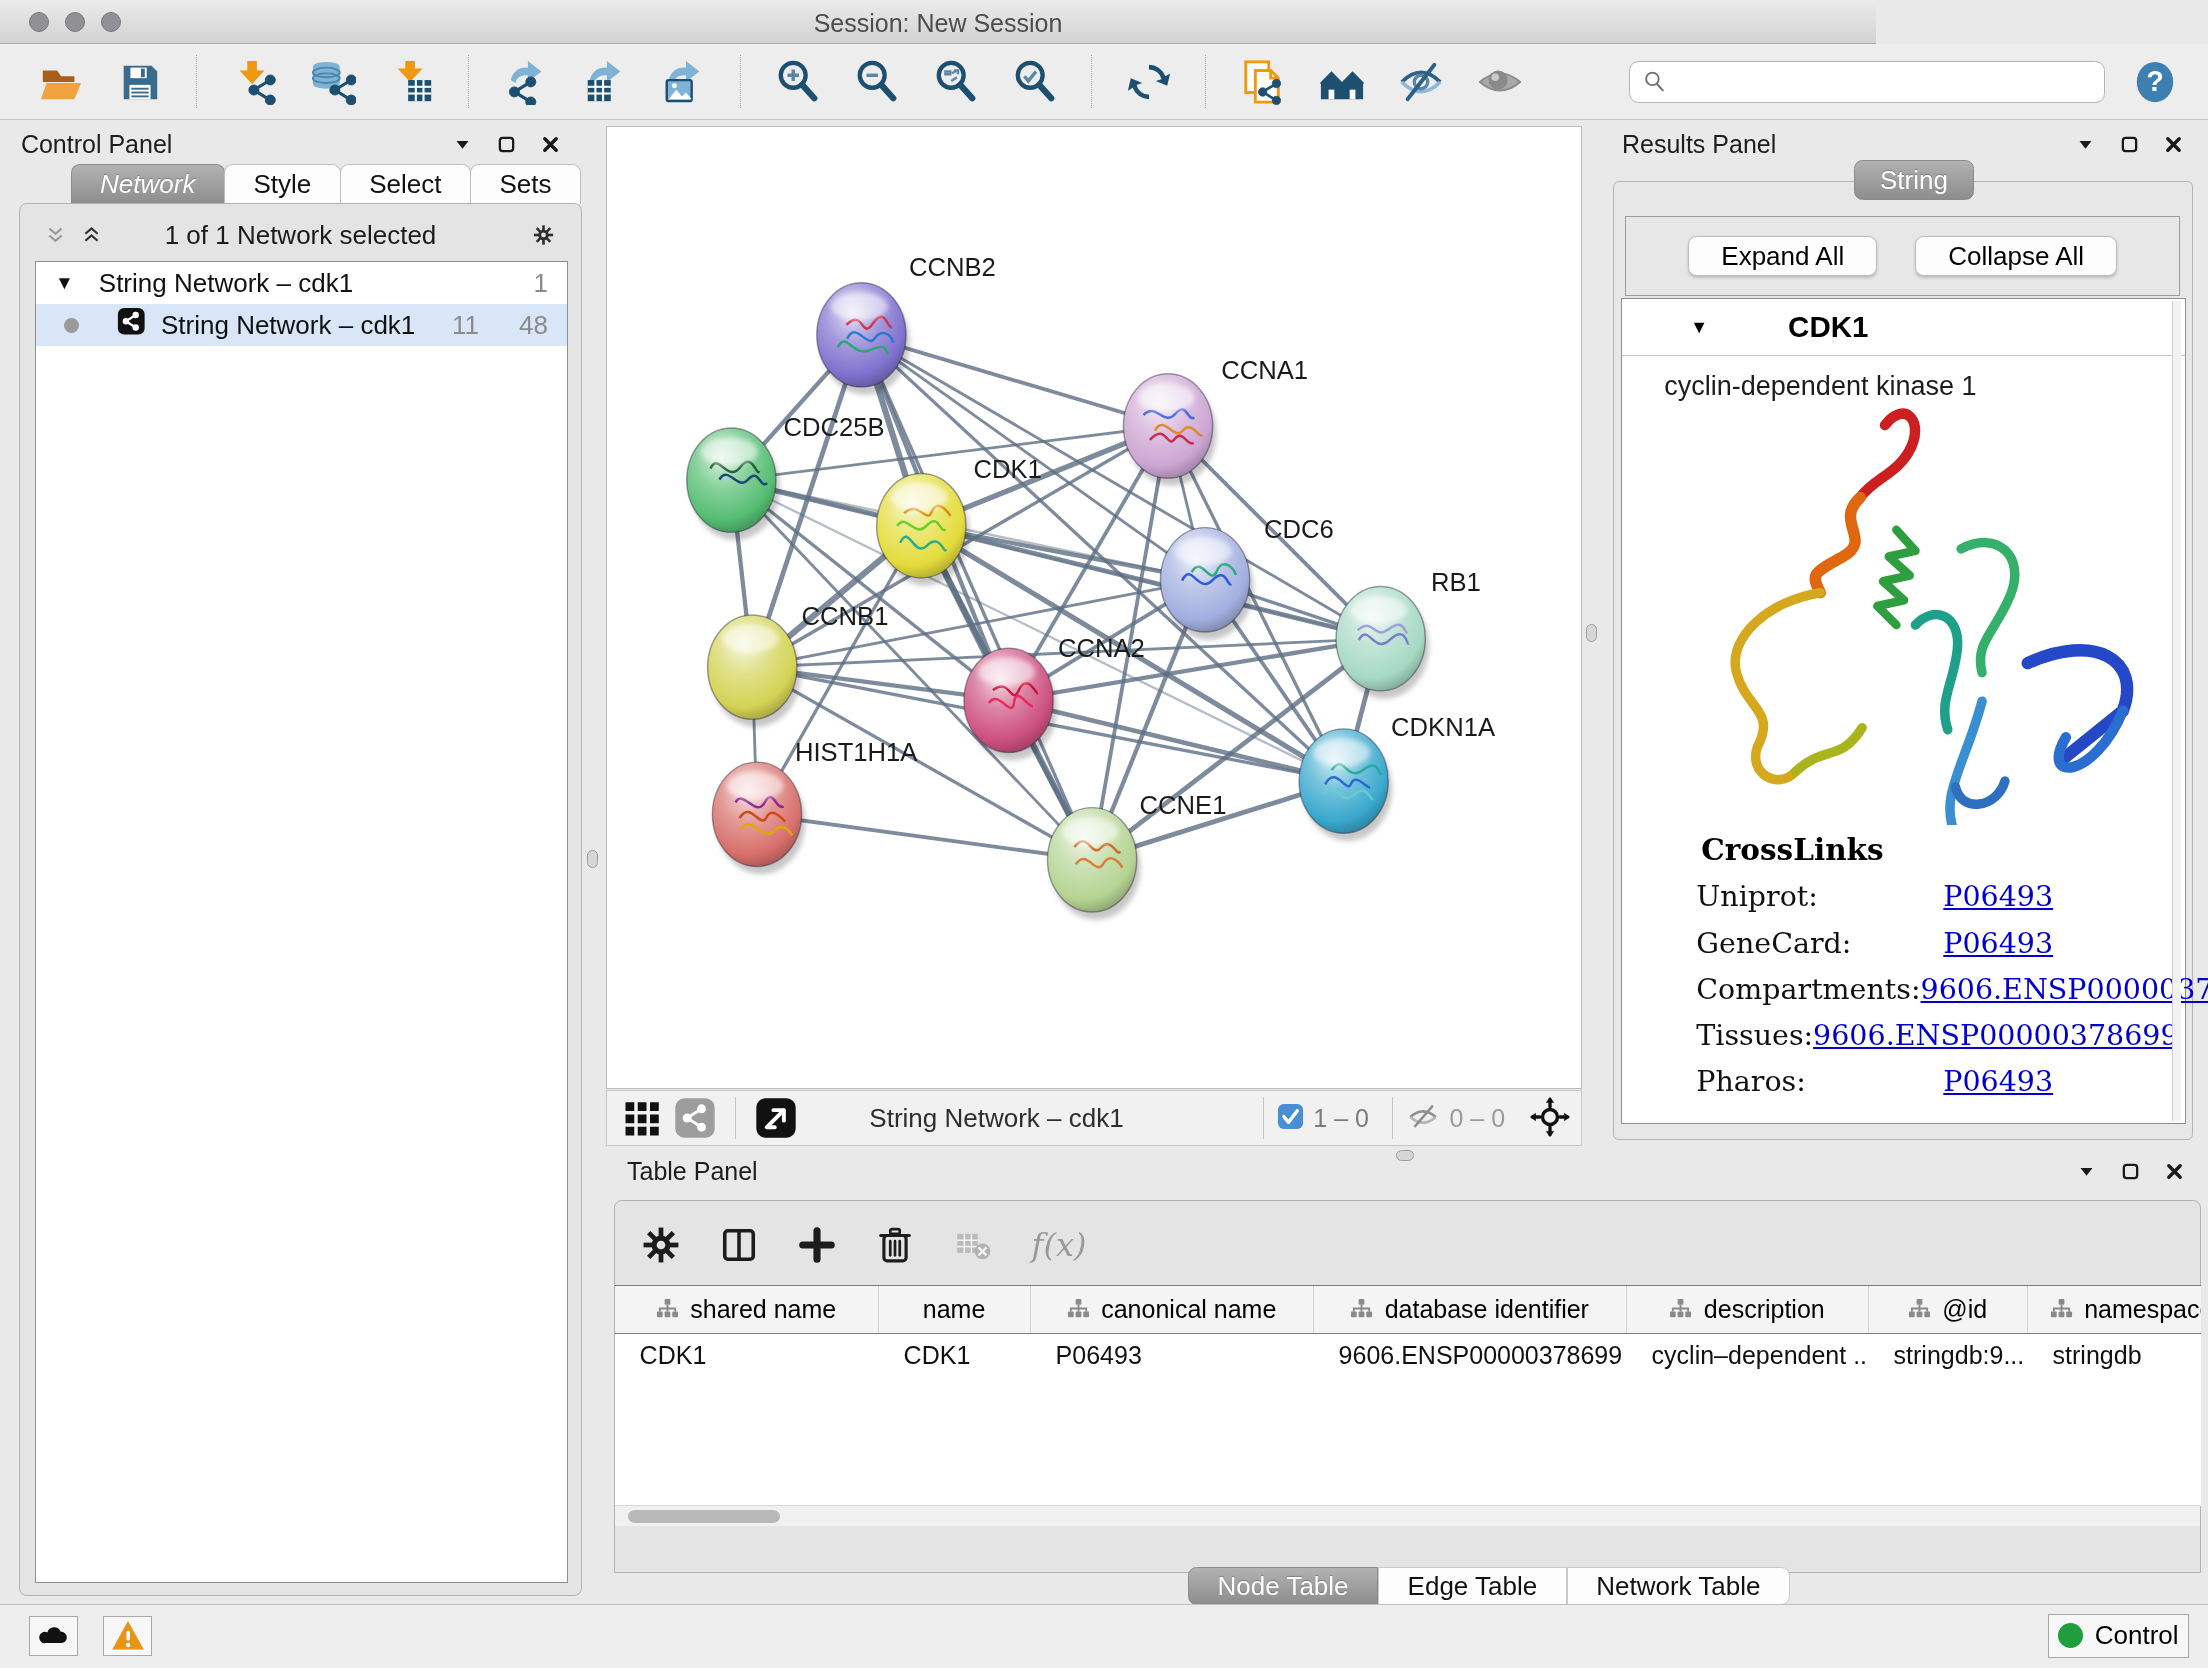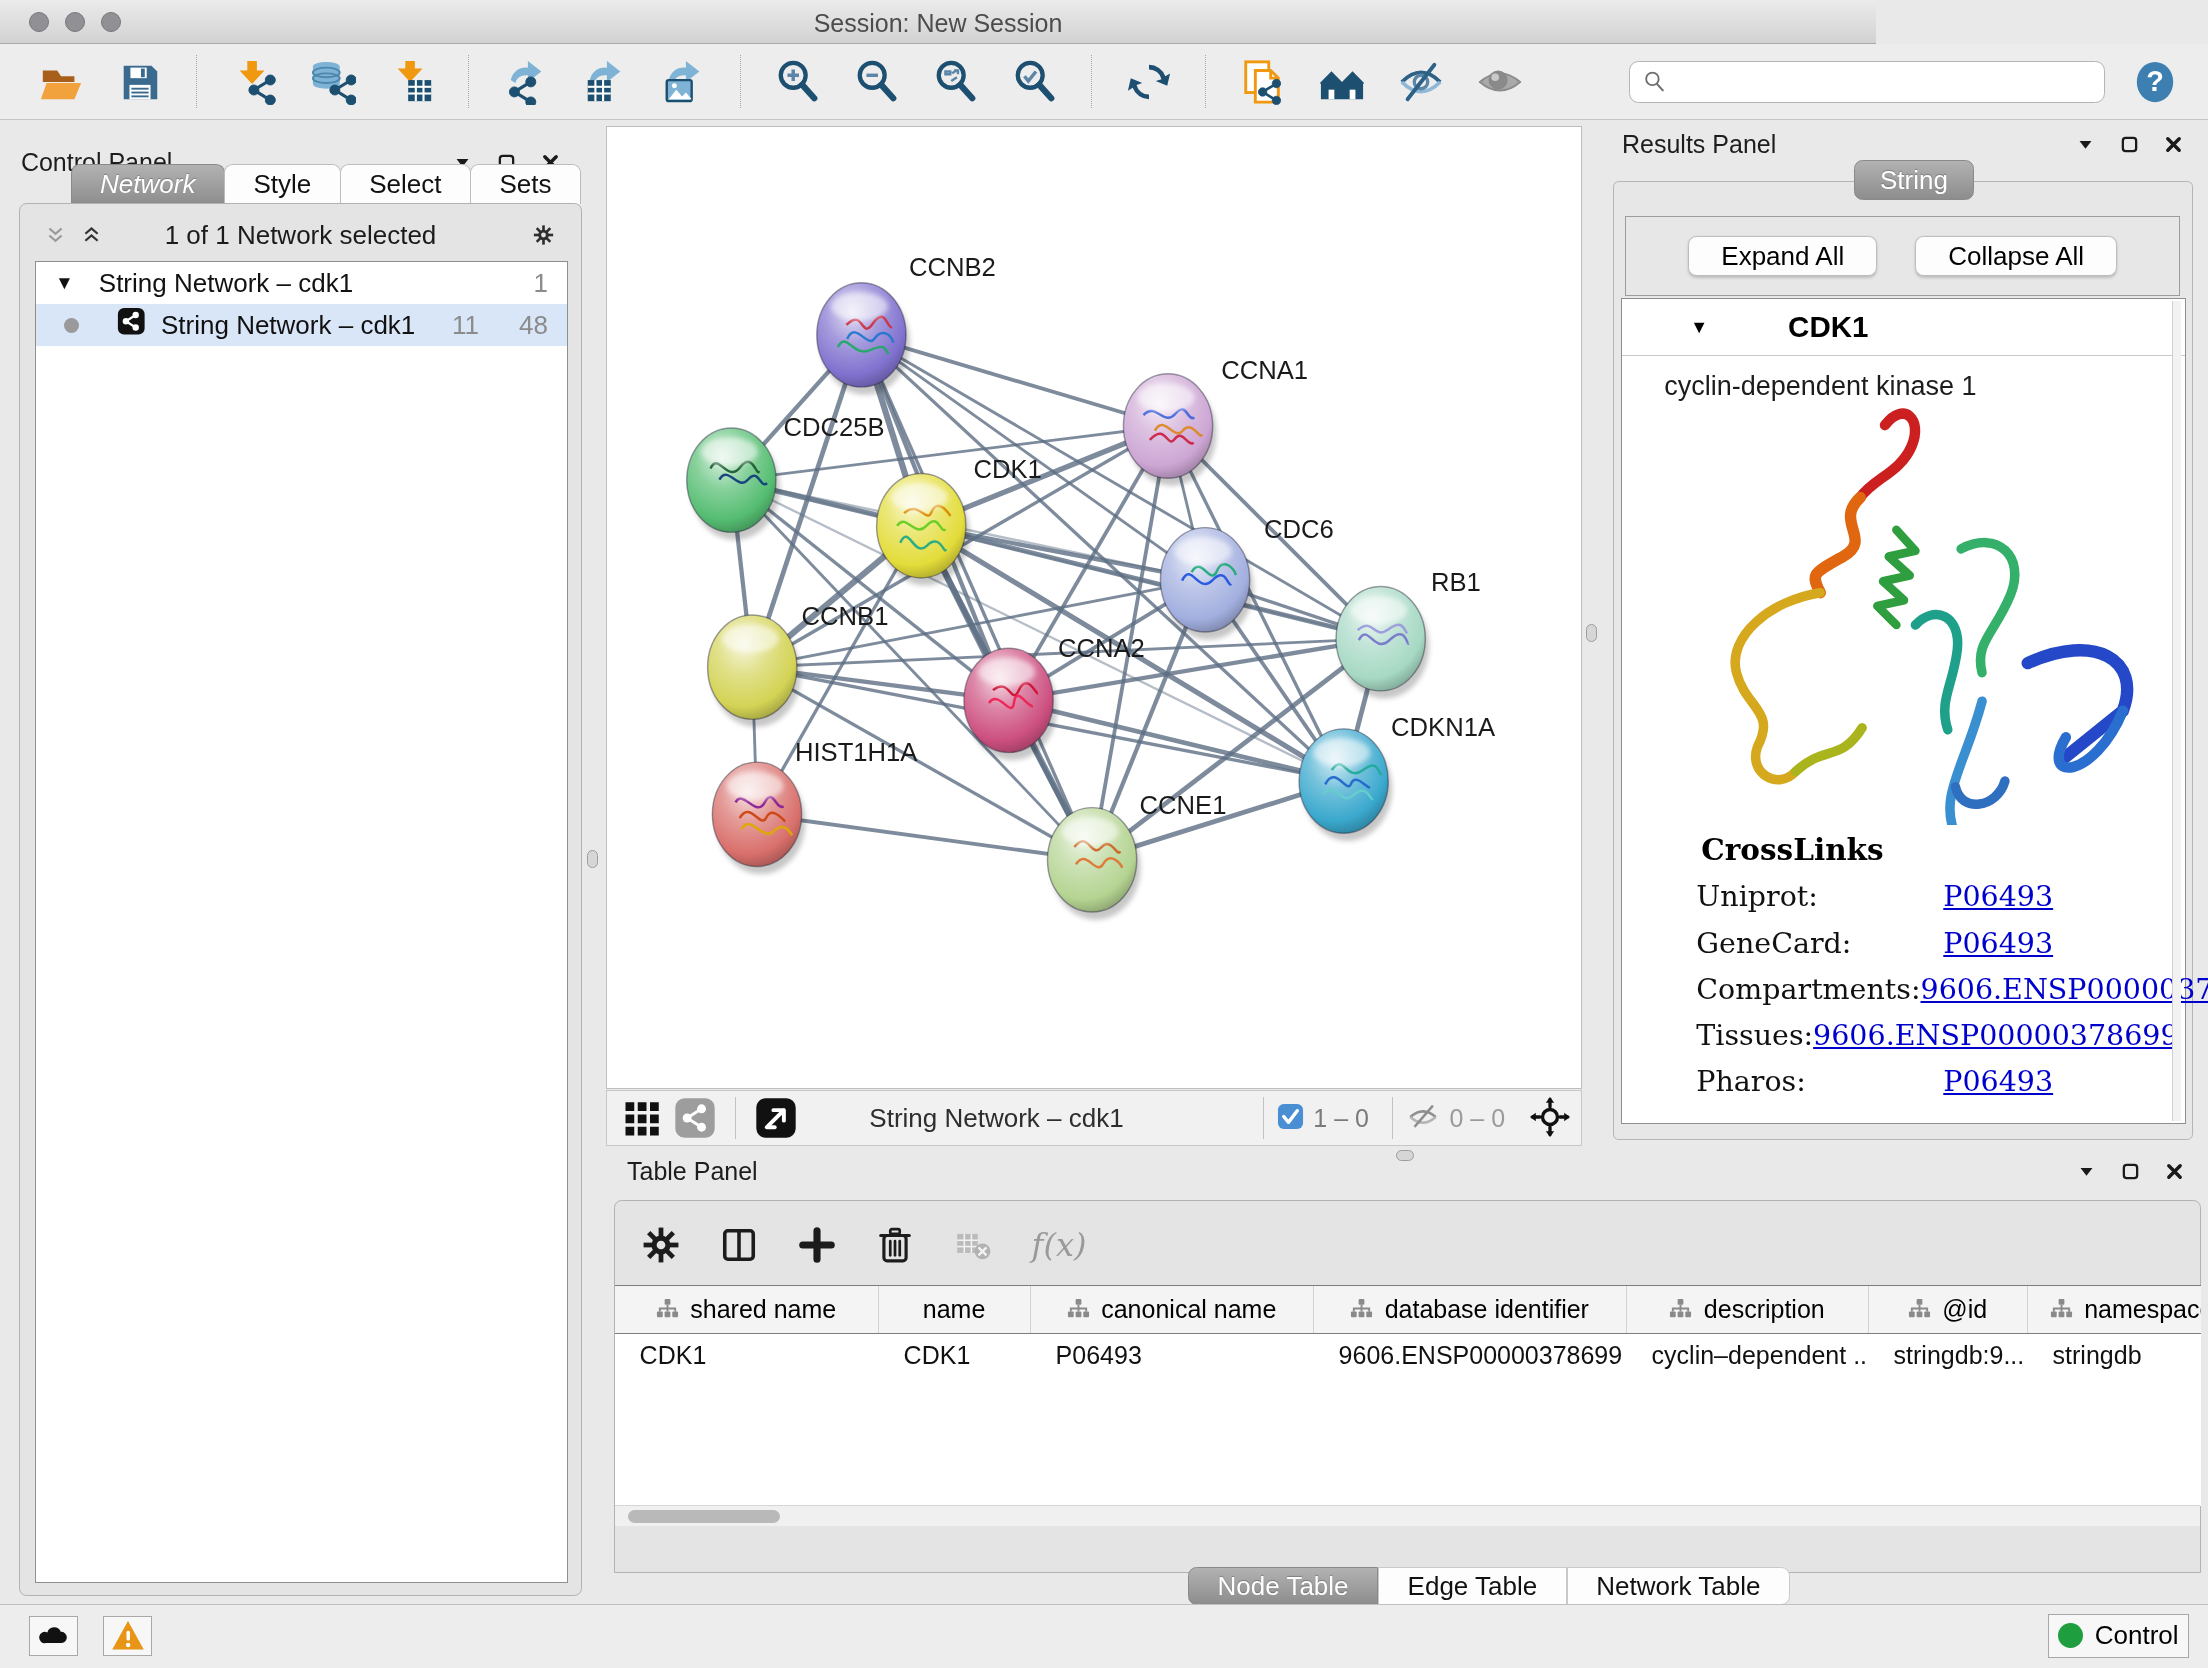--- a/index.html
+++ b/index.html
@@ -26,21 +26,21 @@
   #search-input { border:none; outline:none; font-size:24px; width:100%; background:transparent; color:#333; }
   #help-btn { margin:0 7.6px 0 25px; }
 
   
   .panel-title { font-size:25px; color:#1d1d1d; }
   .win-ctrls { display:flex; align-items:center; gap:23px; }
   .wc { width:21px; height:21px; display:flex; align-items:center; justify-content:center; }
 
   
   #control-panel { position:absolute; left:7.6px; top:124px; width:584px; height:1476px; }
-  #cp-header { position:absolute; left:13.3px; right:13.3px; top:3.8px; height:34px; display:flex; align-items:center;margin-top:18px; }
+  #cp-header { position:absolute; left:13.3px; right:13.3px; top:3.8px; height:34px; display:flex; align-items:center; }
   #cp-header .win-ctrls { margin-left:auto; margin-right:17px; }
   .tabrow { position:absolute; display:flex; }
   .tab { height:40px; padding:0 28.5px; display:flex; align-items:center; justify-content:center;
     font-size:26px; background:#fdfdfd; border:1px solid #bdbdbd; border-bottom:none;
     border-radius:8.6px 8.6px 0 0; color:#111; margin-right:-1px; }
   .tab.active { background:linear-gradient(#b2b2b2,#8d8d8d); color:#fff; border-color:#8a8a8a;
     text-shadow:0 -1px 1px rgba(0,0,0,.25);font-style:italic; }
   #cp-tabs { left:63px; top:40px; }
   #cp-body { position:absolute; left:11.4px; top:79px; width:563px; height:1393px; background:#e4e4e4;
     border:1px solid #b2b2b2; border-radius:7.6px; }

